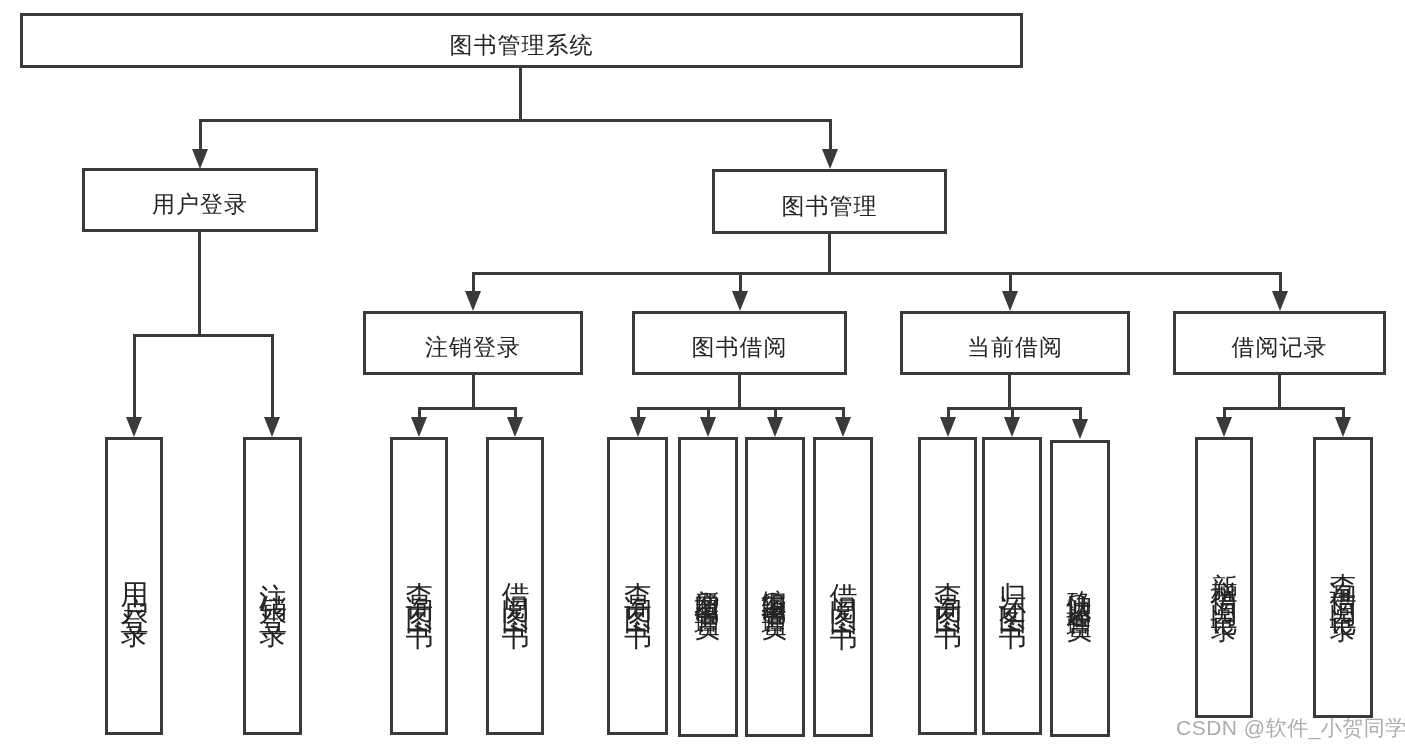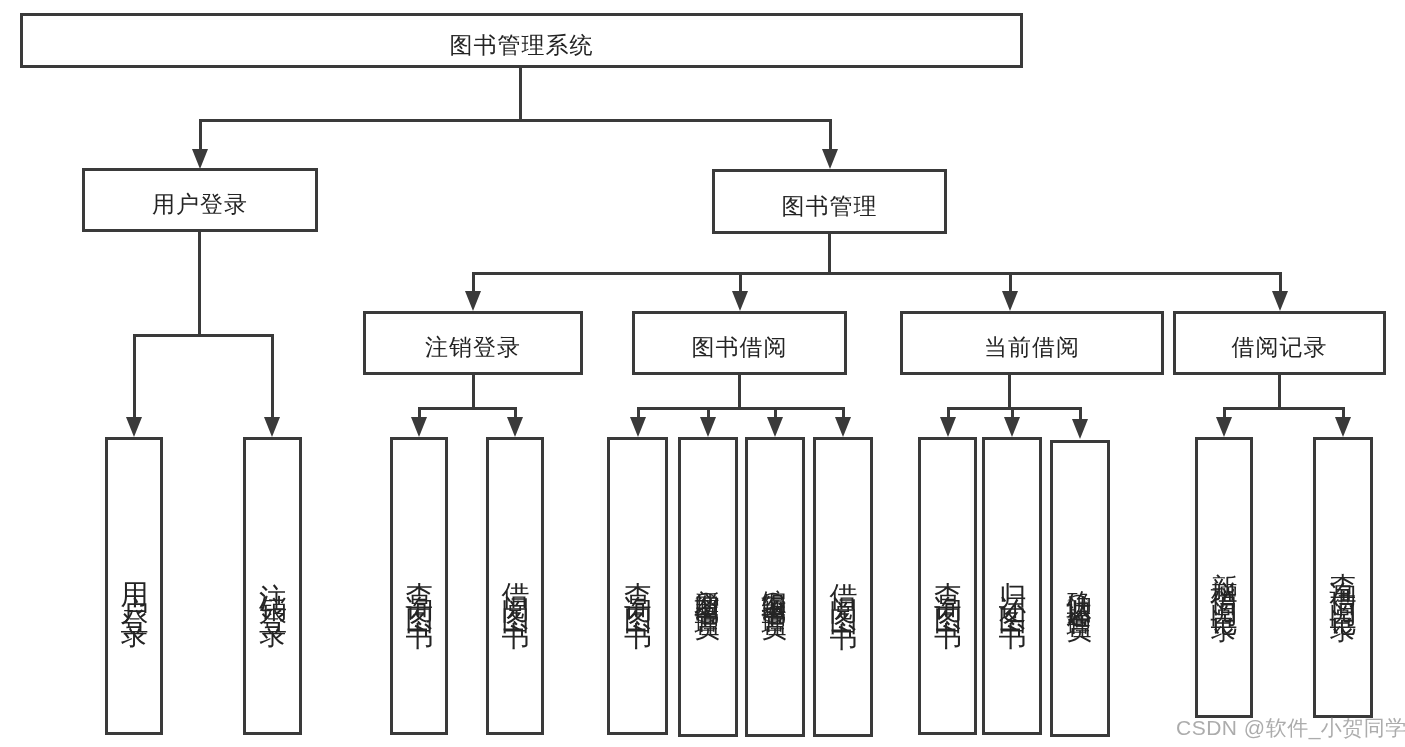--- a/index.html
+++ b/index.html
@@ -69,21 +69,21 @@
   <div class="arrowhead" style="left:1002px;top:291px;"></div>
   <div class="vline" style="left:1279px;top:274px;height:18px;"></div>
   <div class="arrowhead" style="left:1272px;top:291px;"></div>
 
   <div class="box" style="left:363px;top:311px;width:220px;height:64px;">
     <span class="hlabel">注销登录</span>
   </div>
   <div class="box" style="left:632px;top:311px;width:215px;height:64px;">
     <span class="hlabel">图书借阅</span>
   </div>
-  <div class="box" style="left:900px;top:311px;width:264px;height:64px;">
+  <div class="box" style="left:900px;top:311px;width:230px;height:64px;">
     <span class="hlabel">当前借阅</span>
   </div>
   <div class="box" style="left:1173px;top:311px;width:213px;height:64px;">
     <span class="hlabel">借阅记录</span>
   </div>
 
   <div class="vline" style="left:472px;top:375px;height:33px;"></div>
   <div class="hline" style="left:418px;top:407px;width:99px;"></div>
   <div class="vline" style="left:418px;top:408px;height:12px;"></div>
   <div class="arrowhead" style="left:411px;top:417px;"></div>

